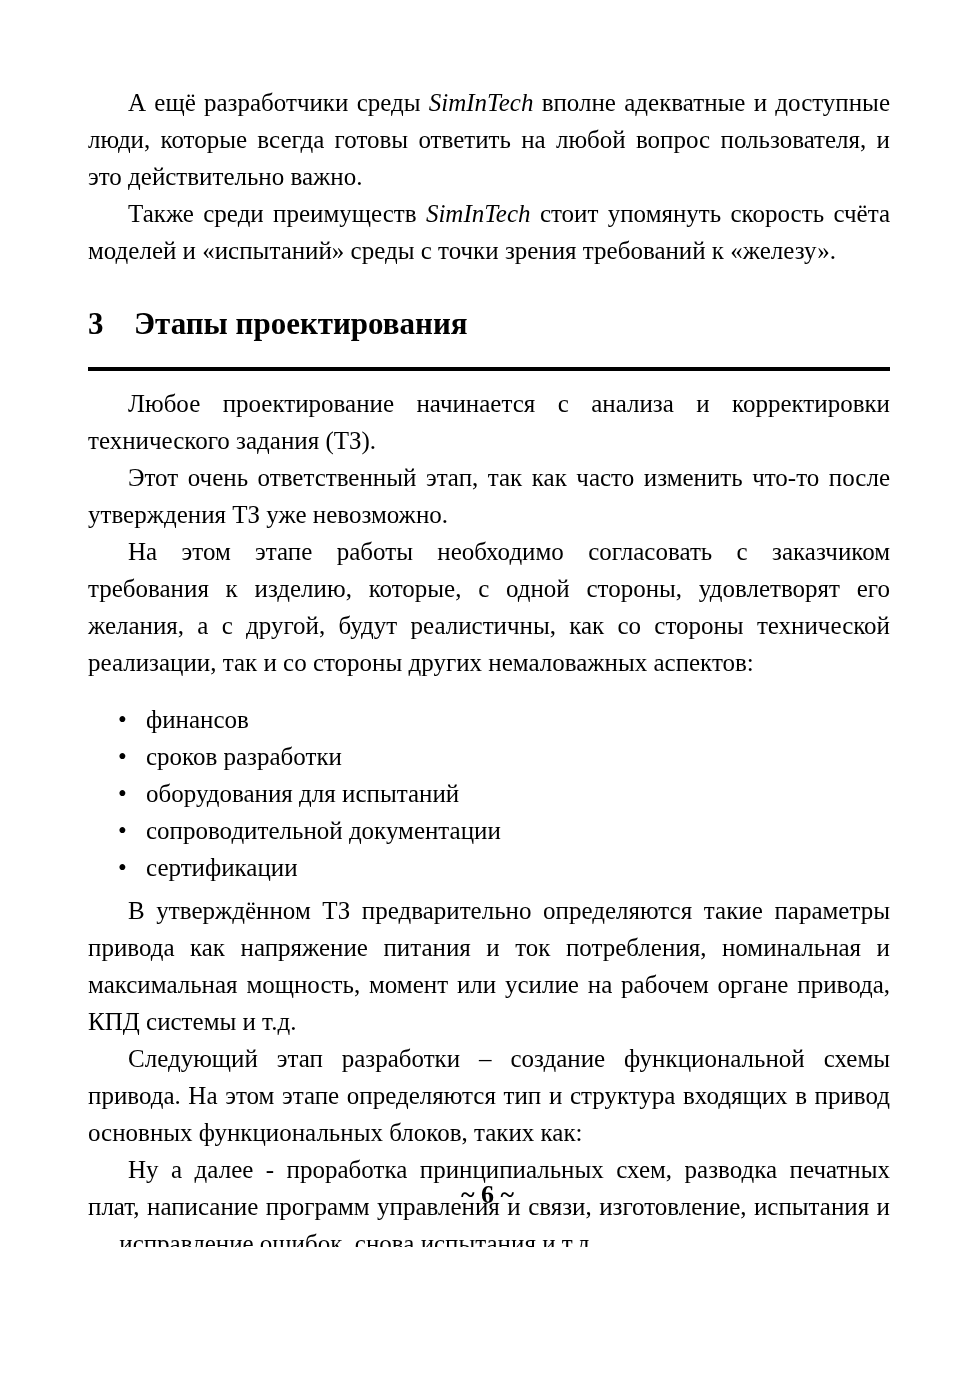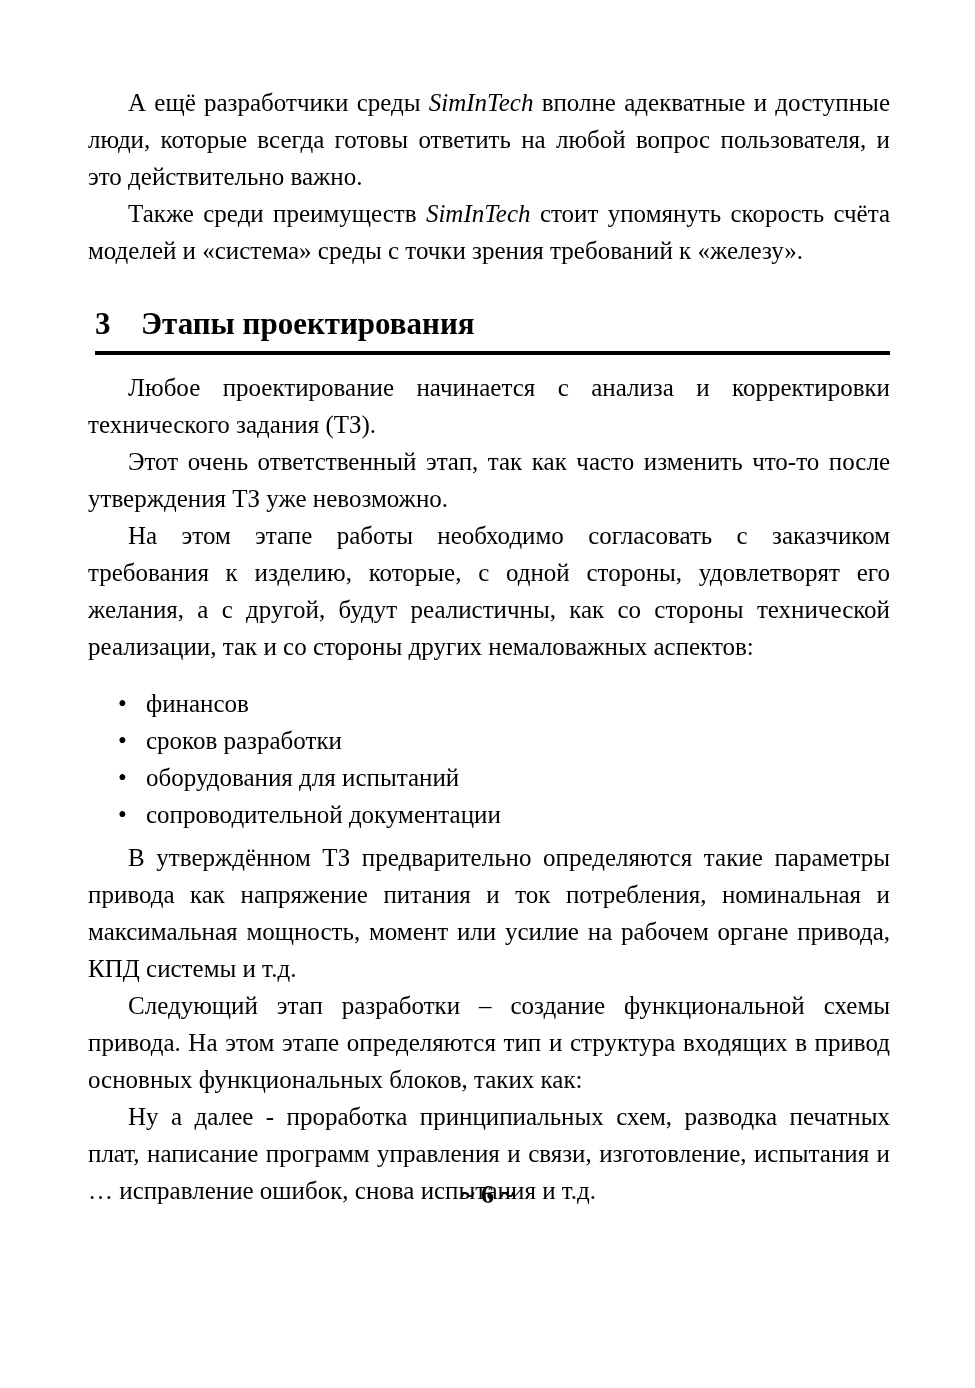--- a/index.html
+++ b/index.html
@@ -23,26 +23,26 @@
   .para {
     margin: 0;
     text-align: justify;
     text-indent: 40px;
   }
   .para em {
     font-style: italic;
   }
   .section-heading {
     display: block;
-    margin: 38px 0 14px 7px;
+    margin: 38px 0 14px 0;
     font-size: 31px;
     line-height: 34px;
     font-weight: bold;
     border-bottom: 4px solid #000000;
-    padding-bottom: 10px;
+    padding-bottom: 26px;
     text-indent: 0;
   }
   .section-heading .sec-num {
     display: inline-block;
     min-width: 46px;
   }
   ul.bullet-list {
     margin: 20px 0 6px 0;
     padding: 0 0 0 58px;
     list-style: none;
@@ -68,33 +68,34 @@
     font-size: 26px;
   }
 </style>
 </head>
 <body>
 
 <div class="page">
 
   <p class="para"><span>А ещё разработчики среды </span><em>SimInTech</em><span> вполне адекватные и доступные люди, которые всегда готовы ответить на любой вопрос пользователя, и это действительно важно.</span></p>
 
-  <p class="para"><span>Также среди преимуществ </span><em>SimInTech</em><span> стоит упомянуть скорость счёта моделей и «система» среды с точки зрения требований к «железу».</span></p>
+  <p class="para"><span>Также среди преимуществ </span><em>SimInTech</em><span> стоит упомянуть скорость счёта моделей и «испытаний» среды с точки зрения требований к «железу».</span></p>
 
   <h2 class="section-heading"><span class="sec-num">3</span><span>Этапы проектирования</span></h2>
 
   <p class="para">Любое проектирование начинается с анализа и корректировки технического задания (ТЗ).</p>
   <p class="para">Этот очень ответственный этап, так как часто изменить что-то после утверждения ТЗ уже невозможно.</p>
   <p class="para">На этом этапе работы необходимо согласовать с заказчиком требования к изделию, которые, с одной стороны, удовлетворят его желания, а с другой, будут реалистичны, как со стороны технической реализации, так и со стороны других немаловажных аспектов:</p>
 
   <ul class="bullet-list">
     <li>финансов</li>
     <li>сроков разработки</li>
     <li>оборудования для испытаний</li>
     <li>сопроводительной документации</li>
+    <li>сертификации</li>
   </ul>
 
   <p class="para">В утверждённом ТЗ предварительно определяются такие параметры привода как напряжение питания и ток потребления, номинальная и максимальная мощность, момент или усилие на рабочем органе привода, КПД системы и т.д.</p>
   <p class="para">Следующий этап разработки – создание функциональной схемы привода. На этом этапе определяются тип и структура входящих в привод основных функциональных блоков, таких как:</p>
 
 
   <p class="para">Ну а далее - проработка принципиальных схем, разводка печатных плат, написание программ управления и связи, изготовление, испытания и … исправление ошибок, снова испытания и т.д.</p>
 
   <div class="footer">~ 6 ~</div>
 

